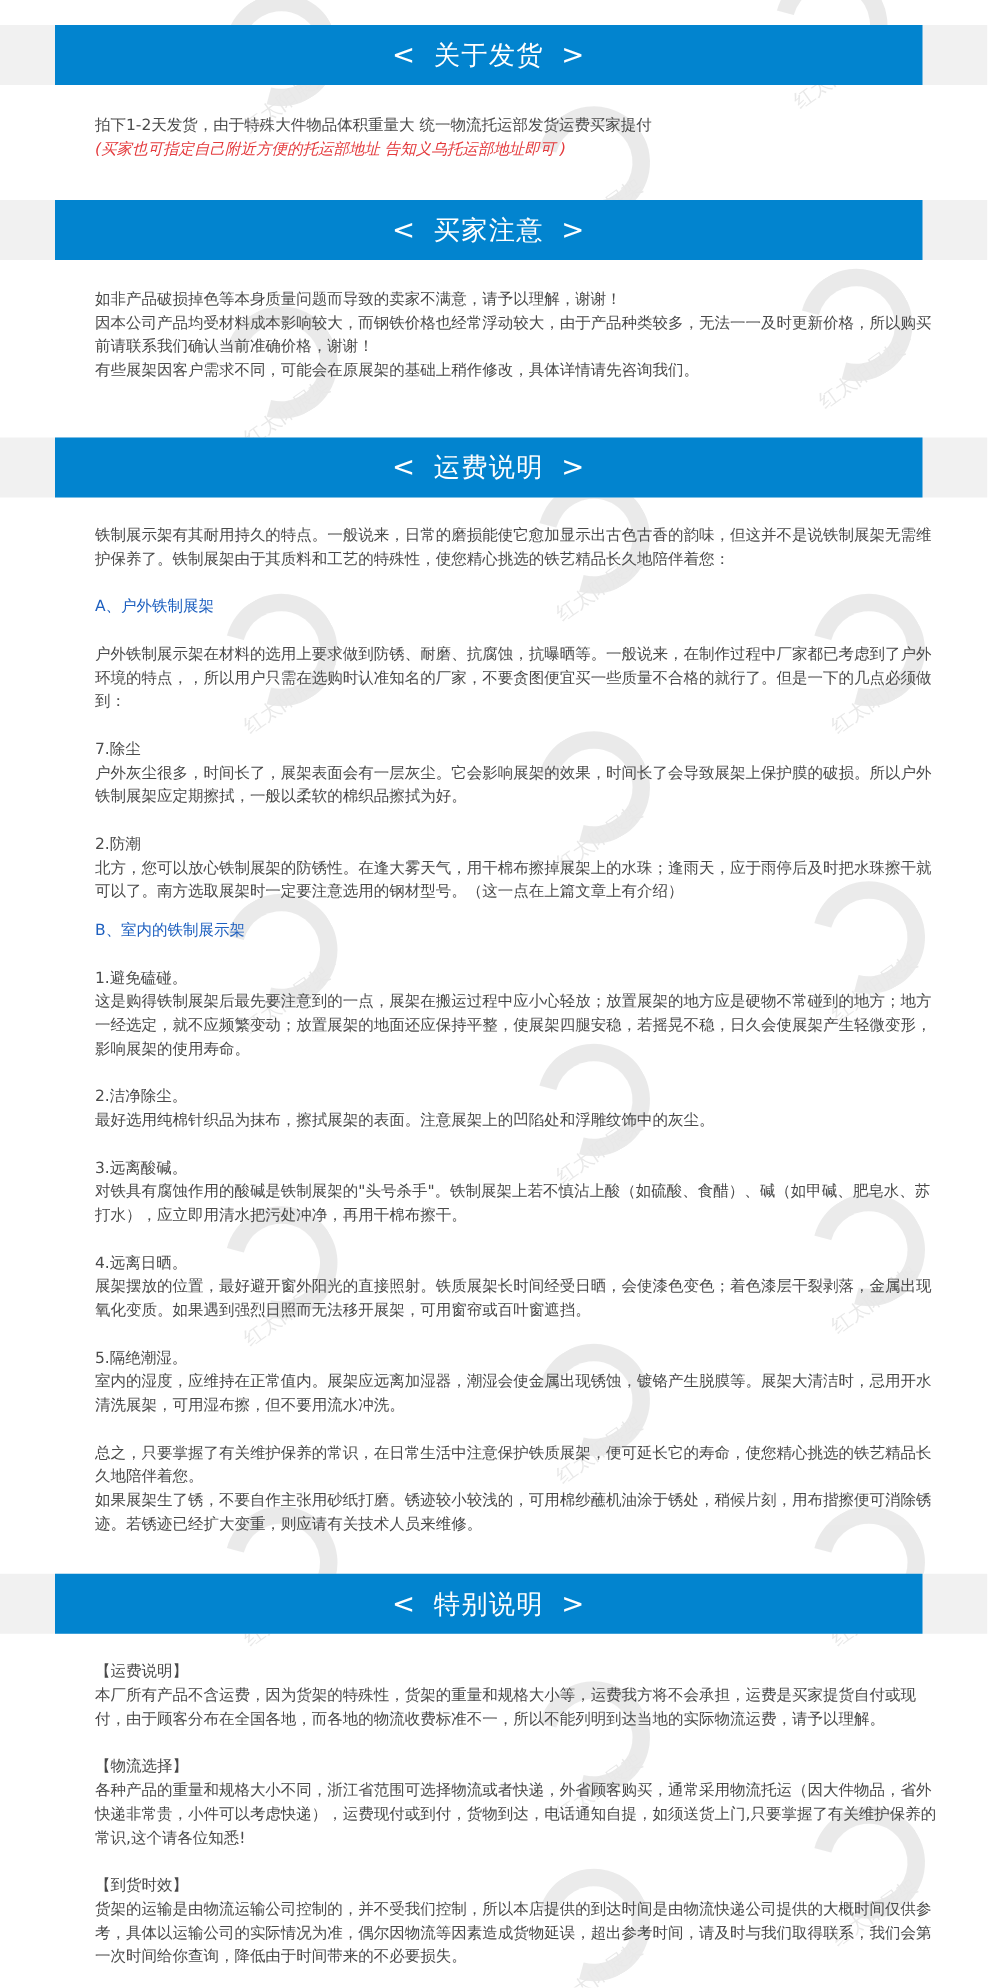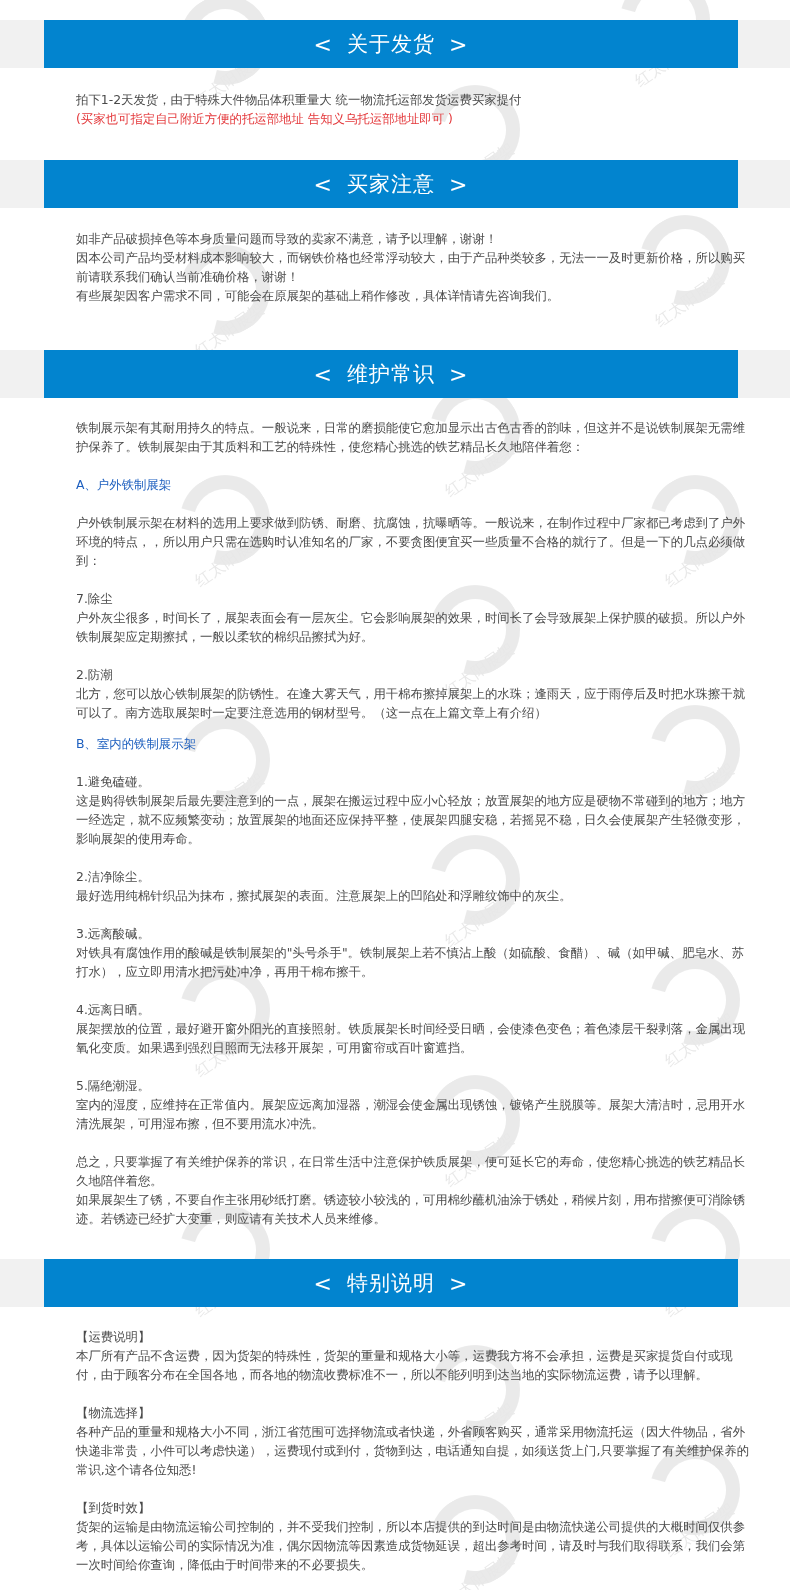--- a/index.html
+++ b/index.html
@@ -29,21 +29,21 @@
   .bar .chev { font-size: 22px; margin: 0 14px; }
   .block {
     position: absolute;
     left: 76px;
     width: 680px;
     font-size: 12.4px;
     line-height: 19px;
     color: #4a4a4a;
   }
   .block p { white-space: normal; }
-  .red { color: #e4393c; }
+  .red { color: #e4393c; font-style: italic; }
   .blue { color: #1d5fbf; }
   .gap { height: 19px; }
   .wm {
     position: absolute;
     width: 120px; height: 120px;
     pointer-events: none;
     opacity: 0.13;
   }
   .wm .ring {
     position: absolute; left: 10px; top: 5px;
@@ -163,21 +163,21 @@
 </div>
 <div class="block" style="top:229px;">
   <p>如非产品破损掉色等本身质量问题而导致的卖家不满意，请予以理解，谢谢！</p>
   <p>因本公司产品均受材料成本影响较大，而钢铁价格也经常浮动较大，由于产品种类较多，无法一一及时更新价格，所以购买前请联系我们确认当前准确价格，谢谢！</p>
   <p>有些展架因客户需求不同，可能会在原展架的基础上稍作修改，具体详情请先咨询我们。</p>
 </div>
 
 <div class="band" style="top:350px;"></div>
 <div class="bar" style="top:350px;">
   <span class="chev">&lt;</span>
-  <span>维护常识</span>
+  <span>运费说明</span>
   <span class="chev">&gt;</span>
 </div>
 <div class="block" style="top:418px;">
   <p>铁制展示架有其耐用持久的特点。一般说来，日常的磨损能使它愈加显示出古色古香的韵味，但这并不是说铁制展架无需维护保养了。铁制展架由于其质料和工艺的特殊性，使您精心挑选的铁艺精品长久地陪伴着您：</p>
   <div class="gap"></div>
   <p class="blue">A、户外铁制展架</p>
   <div class="gap"></div>
   <p>户外铁制展示架在材料的选用上要求做到防锈、耐磨、抗腐蚀，抗曝晒等。一般说来，在制作过程中厂家都已考虑到了户外环境的特点，，所以用户只需在选购时认准知名的厂家，不要贪图便宜买一些质量不合格的就行了。但是一下的几点必须做到：</p>
   <div class="gap"></div>
   <p>7.除尘</p>

